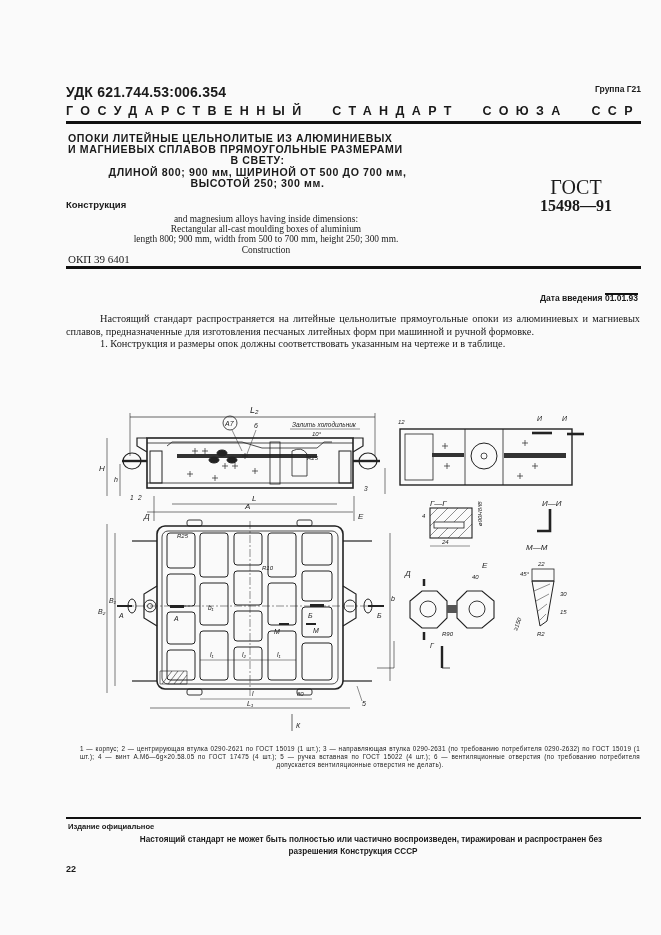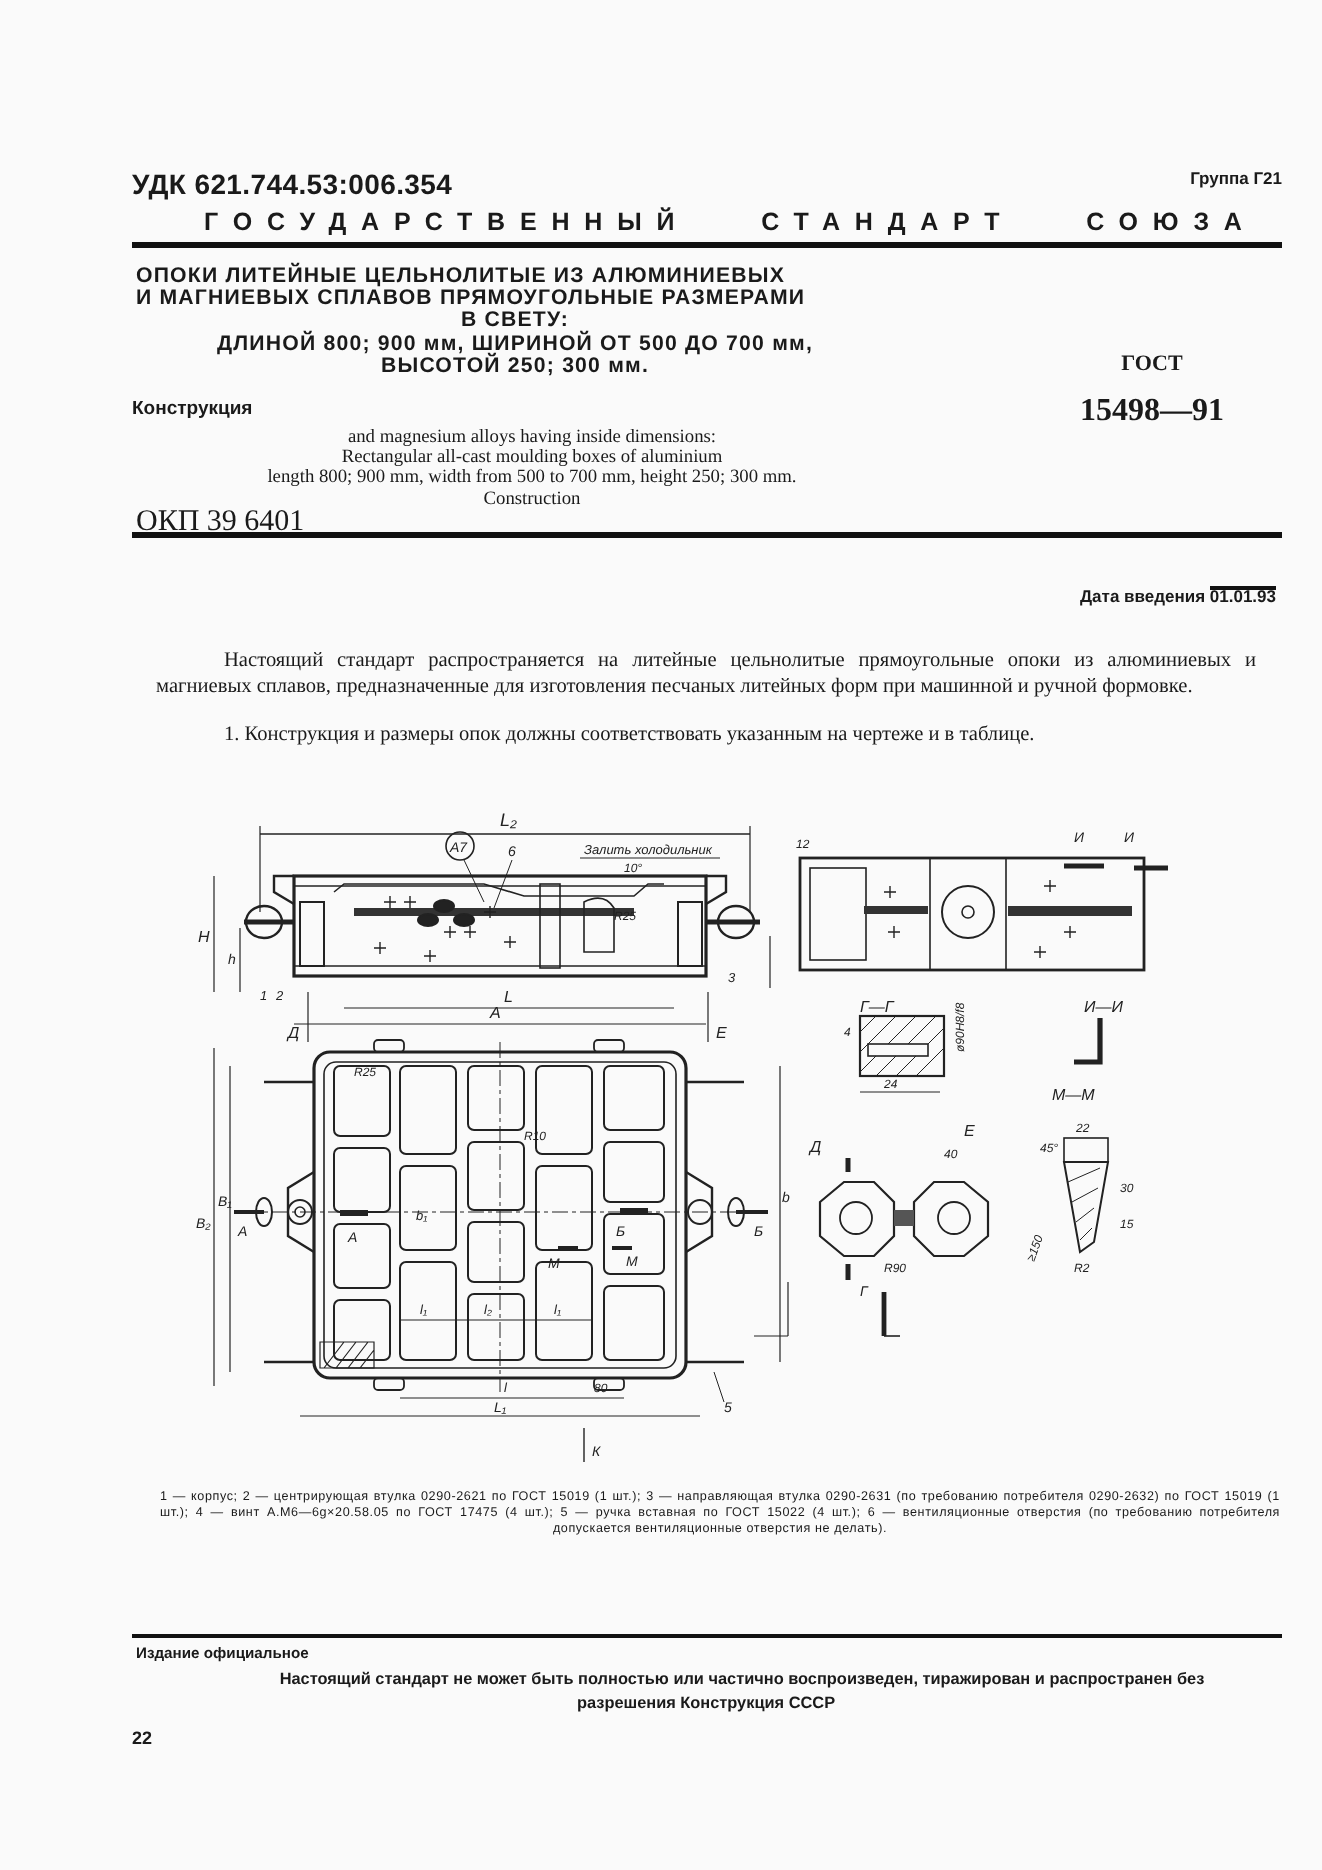--- a/index.html
+++ b/index.html
@@ -2,33 +2,33 @@
 <html><head>
   <meta charset="utf-8">
   <style>
     html, body { margin: 0; padding: 0; background: #fafafa; }
     body { width: 661px; height: 935px; position: relative; overflow: hidden;
            font-family: "Liberation Serif", "DejaVu Serif", serif; color: #1a1a1a; }
     .abs { position: absolute; }
     .udk { left: 66px; top: 84px; font-family: "Liberation Sans", sans-serif; font-size: 14px; font-weight: bold; letter-spacing: 0.2px; }
     .group { right: 20px; top: 84px; font-family: "Liberation Sans", sans-serif; font-size: 8.5px; font-weight: bold; }
     .gos { left: 66px; top: 104px; width: 574px; font-family: "Liberation Sans", sans-serif; font-size: 12.5px; font-weight: bold; display: flex; justify-content: space-between; letter-spacing: 0; }
-    .gos span { letter-spacing: 7.4px; margin-left: 36px; }
+    .gos span { letter-spacing: 7.4px; }
     .rule-thick { left: 66px; width: 575px; height: 3px; background: #111; }
     .title-block { left: 66px; top: 133px; width: 383px; text-align: center; font-family: "Liberation Sans", sans-serif; font-weight: bold; font-size: 10.6px; line-height: 11.2px; letter-spacing: 0.6px; }
     .title-block .l1, .title-block .l2 { text-align: left; padding-left: 2px; }
     .subtitle { left: 66px; top: 199px; width: 400px; text-align: left; font-weight: bold; font-size: 9.5px; font-family: "Liberation Sans", sans-serif; }
     .eng { left: 66px; top: 214px; width: 400px; text-align: center; font-size: 9.4px; line-height: 10.2px; }
-    .okp { left: 68px; top: 253px; font-size: 15px; }
-    .gost-label { left: 536px; top: 176px; font-size: 11px; font-weight: bold; text-align: center; width: 80px; }
+    .okp { left: 68px; top: 253px; font-size: 11px; }
+    .gost-label { left: 536px; top: 176px; font-size: 20px; font-weight: normal; text-align: center; width: 80px; }
     .gost-num { left: 520px; top: 197px; font-size: 16px; font-weight: bold; text-align: center; width: 112px; }
     .date { right: 23px; top: 281px; font-family: "Liberation Sans", sans-serif; font-size: 8.5px; font-weight: bold; margin-top: 12px; }
     .date-underline { right: 23px; top: 293px; width: 33px; height: 1.5px; background: #111; }
     .body-text { left: 66px; top: 313px; width: 574px; font-size: 10.3px; line-height: 12.6px; text-align: justify; }
-    .body-text p { margin: 12px; }
+    .body-text p { margin: 0; }
     .body-text .ind { text-indent: 34px; }
     .drawing { left: 92px; top: 396px; }
     .caption { left: 80px; top: 745px; width: 560px; font-family: "Liberation Sans", sans-serif; font-size: 6.3px; line-height: 8px; text-align: justify; text-align-last: center; letter-spacing: 0.3px; }
     .rule-bottom { left: 66px; top: 817px; width: 575px; height: 2px; background: #111; }
     .official { left: 68px; top: 822px; font-family: "Liberation Sans", sans-serif; font-size: 7.6px; font-weight: bold; }
     .notice { left: 66px; top: 834px; width: 574px; font-family: "Liberation Sans", sans-serif; font-size: 8.2px; font-weight: bold; line-height: 11.5px; text-align: justify; text-align-last: center; }
     .notice .ind { padding-left: 36px; }
     .pagenum { left: 66px; top: 864px; font-family: "Liberation Sans", sans-serif; font-size: 9px; font-weight: bold; }
     svg text { font-family: "Liberation Sans", sans-serif; font-style: italic; }
   </style>

